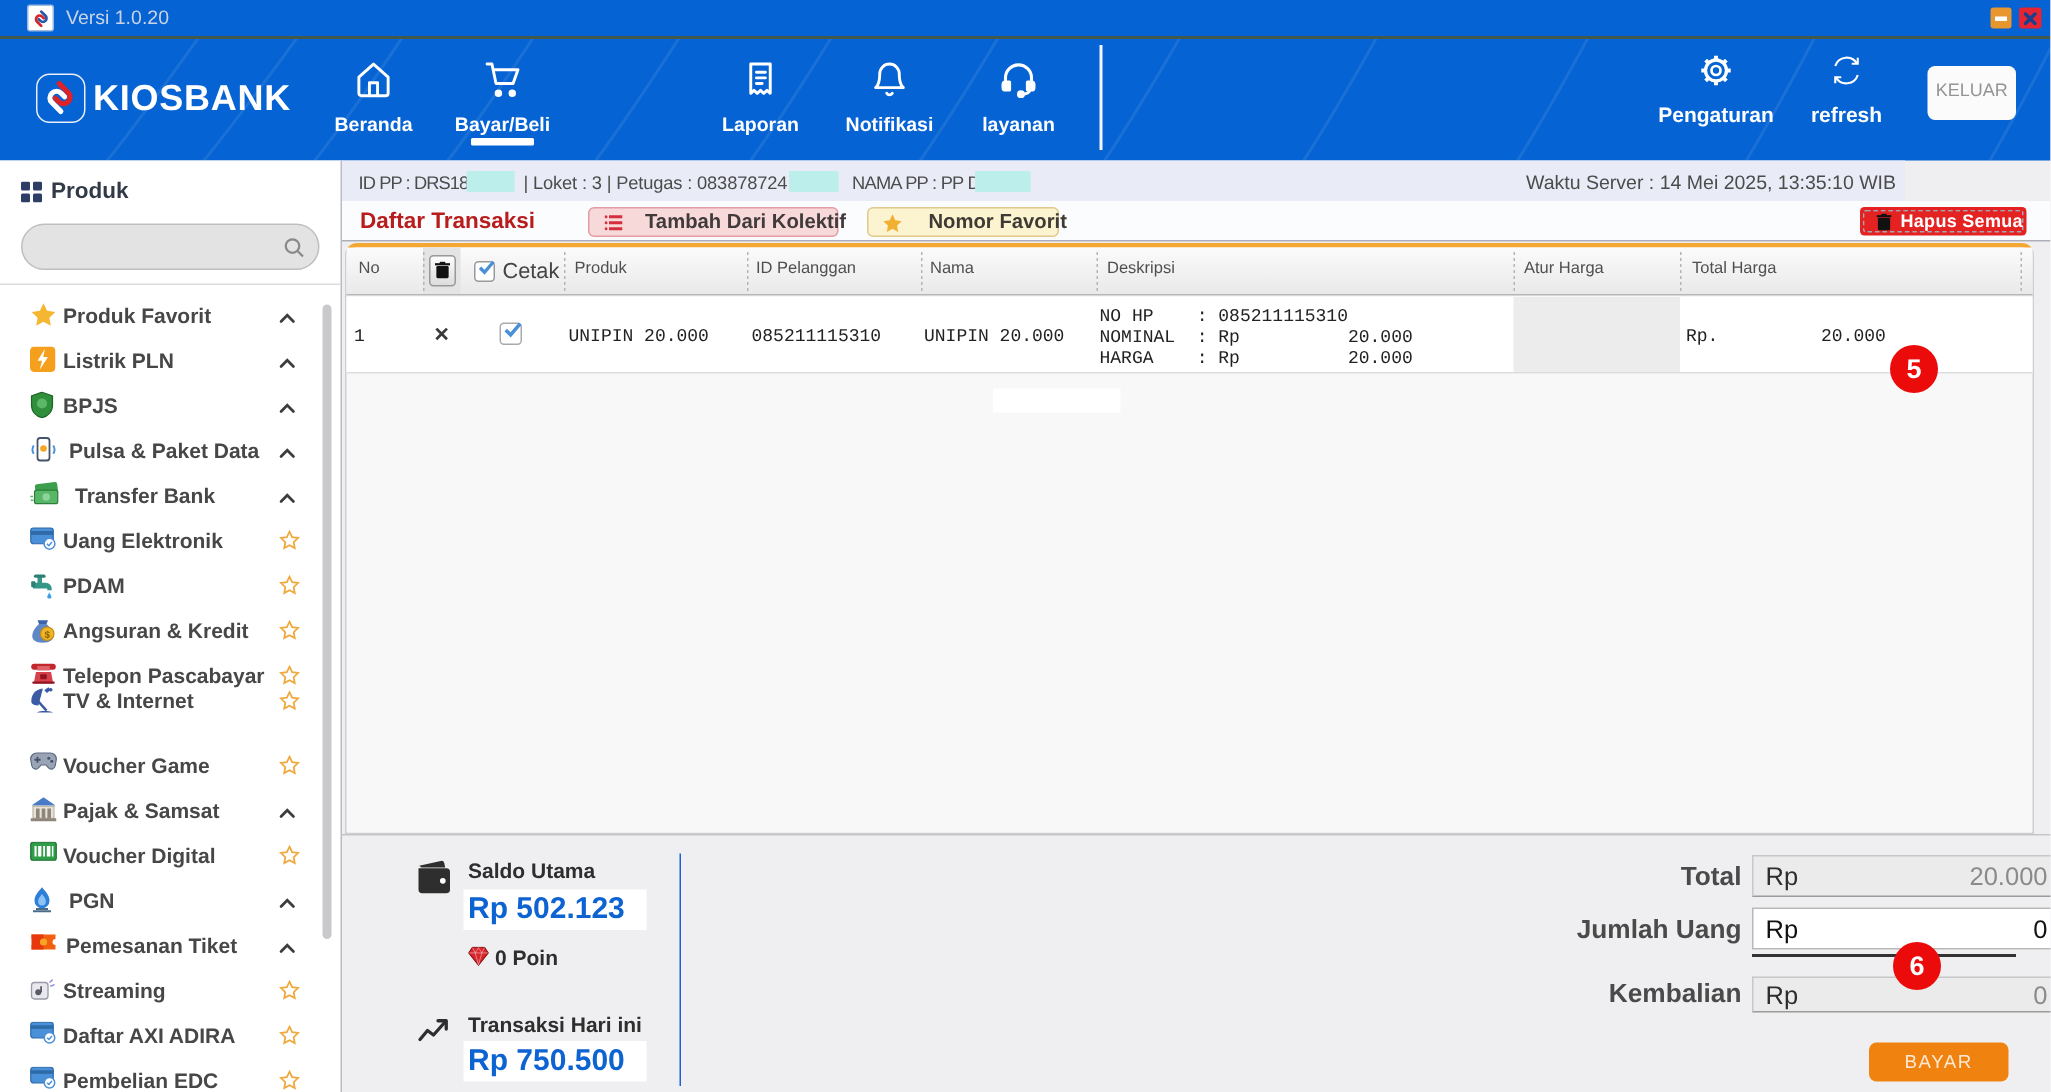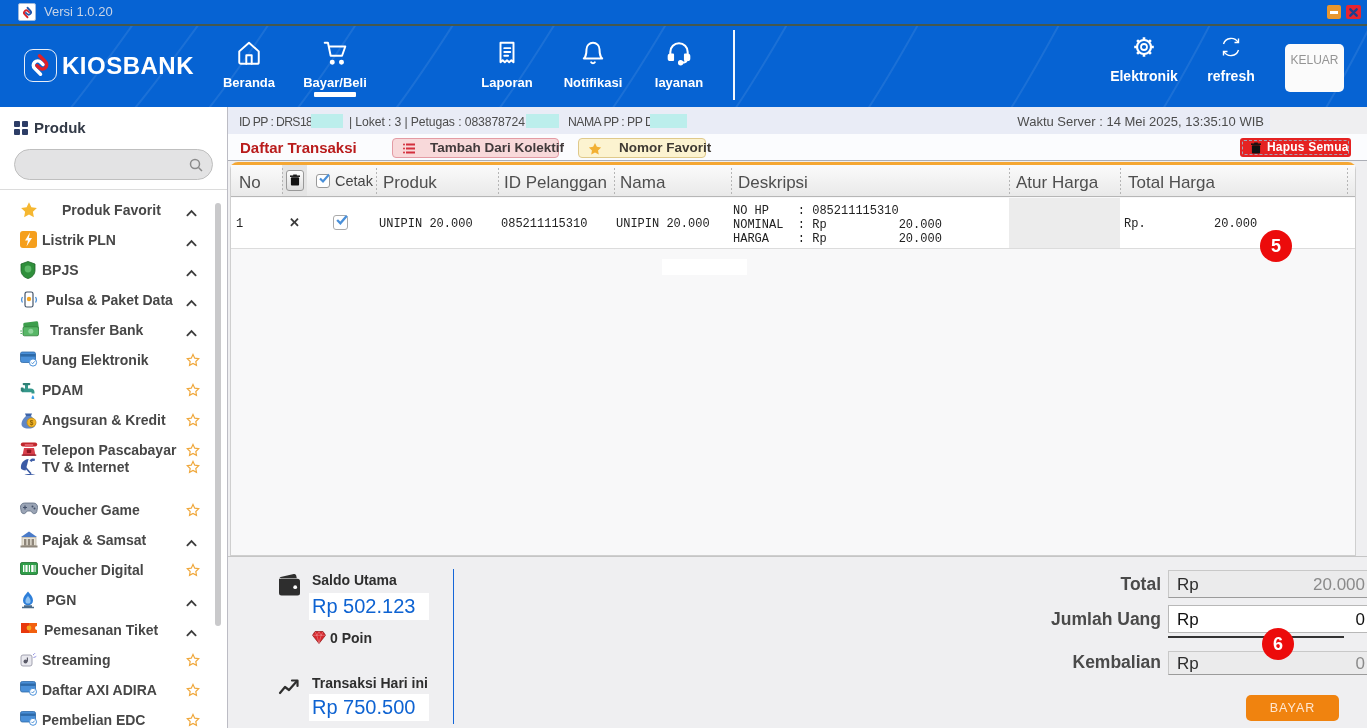--- a/index.html
+++ b/index.html
@@ -21,21 +21,21 @@
 
 #header { left:0; top:26px; width:1367px; height:81px; background:#0663d3; overflow:hidden; }
 .navitem { top:14px; width:90px; text-align:center; color:#fff; }
 .navitem svg { display:block; margin:0 auto; }
 .navlabel { margin-top:9px; font-size:13px; font-weight:bold; color:#fff; }
 #nav-underline { left:314px; top:66px; width:42px; height:5px; background:#fff; border-radius:1px; }
 #hdr-sep { left:733px; top:4px; width:2px; height:70px; background:rgba(255,255,255,0.95); }
 .rightitem { top:9px; width:110px; text-align:center; color:#fff; }
 .rightitem svg { display:block; margin:0 auto; }
 .rightlabel { margin-top:9px; font-size:14px; font-weight:bold; }
-#keluar { left:1285px; top:18px; width:59px; height:48px; background:#fbfbfb; border-radius:5px; color:#949494; font-size:12px; text-align:center; line-height:32px; }
+#keluar { left:1285px; top:18px; width:59px; height:36px; background:#fbfbfb; border-radius:5px; color:#949494; font-size:12px; text-align:center; line-height:32px; }
 #logo-box { left:24px; top:23px; width:33px; height:33px; border:1.6px solid #e9eef7; border-radius:9px; }
 #logo-text { left:62px; top:26px; font-size:24px; font-weight:bold; color:#fff; letter-spacing:0.5px; }
 
 
 #sidebar { left:0; top:107px; width:228px; height:621px; background:#fff; border-right:1px solid #bcbcc4; }
 #sb-title { left:34px; top:119px; font-size:15px; font-weight:bold; color:#333a47; }
 #sb-grid { left:14px; top:121px; }
 #sb-search { left:14px; top:149px; width:199px; height:31px; background:#e3e3e4; border:1px solid #bfbfbf; border-radius:16px; }
 #sb-listtop { left:0px; top:189px; width:227px; height:1px; background:#dcdcdc; }
 .sbrow { left:0; width:215px; height:30px; }
@@ -55,34 +55,34 @@
 #dt-title { left:12px; top:5px; font-size:15px; font-weight:bold; color:#b91c1c; }
 .actbtn { top:3.5px; height:20px; border-radius:4px; font-size:13.5px; font-weight:bold; line-height:18px; white-space:nowrap;padding-left:11px; }
 #btn-kolektif { left:164px; width:167px; background:#f8d9da; border:1px solid #e39ba4; color:#413a3b; }
 #btn-favorit { left:350px; width:128px; background:#fcf3d0; border:1px solid #dfc98b; color:#3f3a33; }
 #btn-hapus { left:1012px; top:4px; width:111px; height:19px; background:#e52222; border-radius:3px; color:#fff; font-size:12px; font-weight:bold; line-height:19px; letter-spacing:0.2px; white-space:nowrap; }
 #btn-hapus .dash { position:absolute; left:2px; top:2px; right:2px; bottom:2px; border:1px dashed rgba(150,190,210,0.85); border-radius:2px; }
 
 
 #card { left:230px; top:162px; width:1126px; height:394px; background:#f8f8f9; border:1px solid #cfcfcf; border-top:3px solid #f5a733; border-radius:8px 8px 0 0; }
 #thead { left:0; top:0; width:1124px; height:32px; background:linear-gradient(#fbfbfb,#e9e9e9); border-bottom:1px solid #b6b6b6; }
-#thead .h { position:absolute; top:8px; font-size:17px; color:#4f4f4f; }
+#thead .h { position:absolute; top:8px; font-size:11px; color:#4f4f4f; }
 .dotsep { position:absolute; top:3px; height:26px; width:1px; background-image:linear-gradient(#b5b5b5 50%, transparent 50%); background-size:1px 4px; }
 #trow { left:0; top:33px; width:1124px; height:51px; background:#fff; border-bottom:1px solid #dcdcdc; font-family:"Liberation Mono", monospace; font-size:12px; color:#222; }
 #trow .c { position:absolute; top:19px; }
 #aturcell { left:778px; top:0px; width:111px; height:50px; background:#ececec; }
 #whitebox { left:431px; top:94px; width:85px; height:16px; background:#fff; }
 .badge { width:32px; height:32px; background:#ec0b0b; border-radius:50%; color:#fff; font-size:18px; font-weight:bold; text-align:center; line-height:32px; }
 #badge5 { left:1029px; top:65px; }
 
 
 #bottom { left:228px; top:556px; width:1139px; height:172px; background:#efeff1; border-top:1px solid #c5c5c5; }
 #blueline { left:224.5px; top:12px; width:1.5px; height:155px; background:#1466d8; }
 .blab { font-size:14px; font-weight:bold; color:#2e2e2e; }
-.bigblue { font-size:20px; font-weight:normal; color:#0e63d2; background:#fff; padding:2px 14px 2px 3px; }
+.bigblue { font-size:20px; font-weight:bold; color:#0e63d2; background:#fff; padding:2px 14px 2px 3px; }
 .flabel { position:absolute; font-size:17.5px; font-weight:bold; color:#4a4a4a; text-align:right; width:120px; }
 .ffield { position:absolute; left:940px; width:208px; height:28px; font-size:17px; }
 .ffield .rp { position:absolute; left:8px; top:4px; }
 .ffield .val { position:absolute; right:10px; top:4px; }
 .gray { background:#ebebec; border:1px solid #c8c8c8; border-bottom:1px solid #9b9b9b; color:#2d2d2d; }
 .gray .val { color:#8a8a8a; }
 #f-jumlah { background:#fff; border:1px solid #b8b8b8; color:#111; }
 #darkuline { left:940px; top:79px; width:176px; height:2px; background:#333; }
 #badge6 { left:1034px; top:71px; }
 #bayar { left:1018px; top:138px; width:93px; height:26px; background:#f0830f; border-radius:5px; color:rgba(255,236,220,0.95); font-size:12.5px; letter-spacing:1px; text-align:center; line-height:26px; }
@@ -172,21 +172,21 @@
     <div class="abs" id="nav-underline"></div>
     <div class="abs" id="hdr-sep"></div>
     <div class="abs rightitem" style="left:1089px;">
       <svg width="24" height="24" viewBox="0 0 24 24" fill="none" stroke="#fff">
           <g stroke-width="2.6">
             <path d="M12 2.2v3M12 18.8v3M2.2 12h3M18.8 12h3M5.1 5.1l2.1 2.1M16.8 16.8l2.1 2.1M5.1 18.9l2.1-2.1M16.8 7.2l2.1-2.1"></path>
           </g>
           <circle cx="12" cy="12" r="7" stroke-width="2.2"></circle>
           <circle cx="12" cy="12" r="3" stroke-width="1.8"></circle>
         </svg>
-      <div class="rightlabel">Elektronik</div>
+      <div class="rightlabel">Pengaturan</div>
     </div>
     <div class="abs rightitem" style="left:1176px;">
       <svg width="24" height="24" viewBox="0 0 24 24" fill="none" stroke="#fff" stroke-width="1.4">
           <path d="M4.5 9a8 8 0 0 1 14.6-1.5"></path>
           <path d="M19.5 3.5v4h-4"></path>
           <path d="M19.5 15a8 8 0 0 1-14.6 1.5"></path>
           <path d="M4.5 20.5v-4h4"></path>
         </svg>
       <div class="rightlabel">refresh</div>
     </div>
@@ -206,21 +206,21 @@
         <circle cx="7" cy="7" r="4.5"></circle>
         <path d="M10.5 10.5L14 14"></path>
       </svg>
   </div>
   <div class="abs" id="sb-listtop"></div>
   <div id="sb-list">
       <div class="abs sbrow" style="top:195px;">
         <span class="ic"><svg width="18" height="18" viewBox="0 0 24 24" fill="#f5b731">
             <path d="M12 1.5l3.2 6.8 7.3 1-5.3 5.1 1.3 7.2-6.5-3.5-6.5 3.5 1.3-7.2L1.5 9.3l7.3-1z"></path>
           </svg></span>
-        <span class="lbl" style="left:42px;margin-left:20px;">Produk Favorit</span>
+        <span class="lbl" style="left:42px;">Produk Favorit</span>
         <span class="tail"><svg width="11" height="8" viewBox="0 0 12 8" fill="none" stroke="#3d3d3d" stroke-width="2" stroke-linecap="round">
             <path d="M1.5 6.5L6 2l4.5 4.5"></path>
           </svg></span>
       </div>
       <div class="abs sbrow" style="top:225px;">
         <span class="ic"><svg width="17" height="17" viewBox="0 0 17 17">
             <rect width="17" height="17" rx="3" fill="#f59f1d"></rect>
             <path d="M10 1.5L5 9.5h3L6.5 15.5 12 7h-3.2z" fill="#fff"></path>
           </svg></span>
         <span class="lbl" style="left:42px;">Listrik PLN</span>

